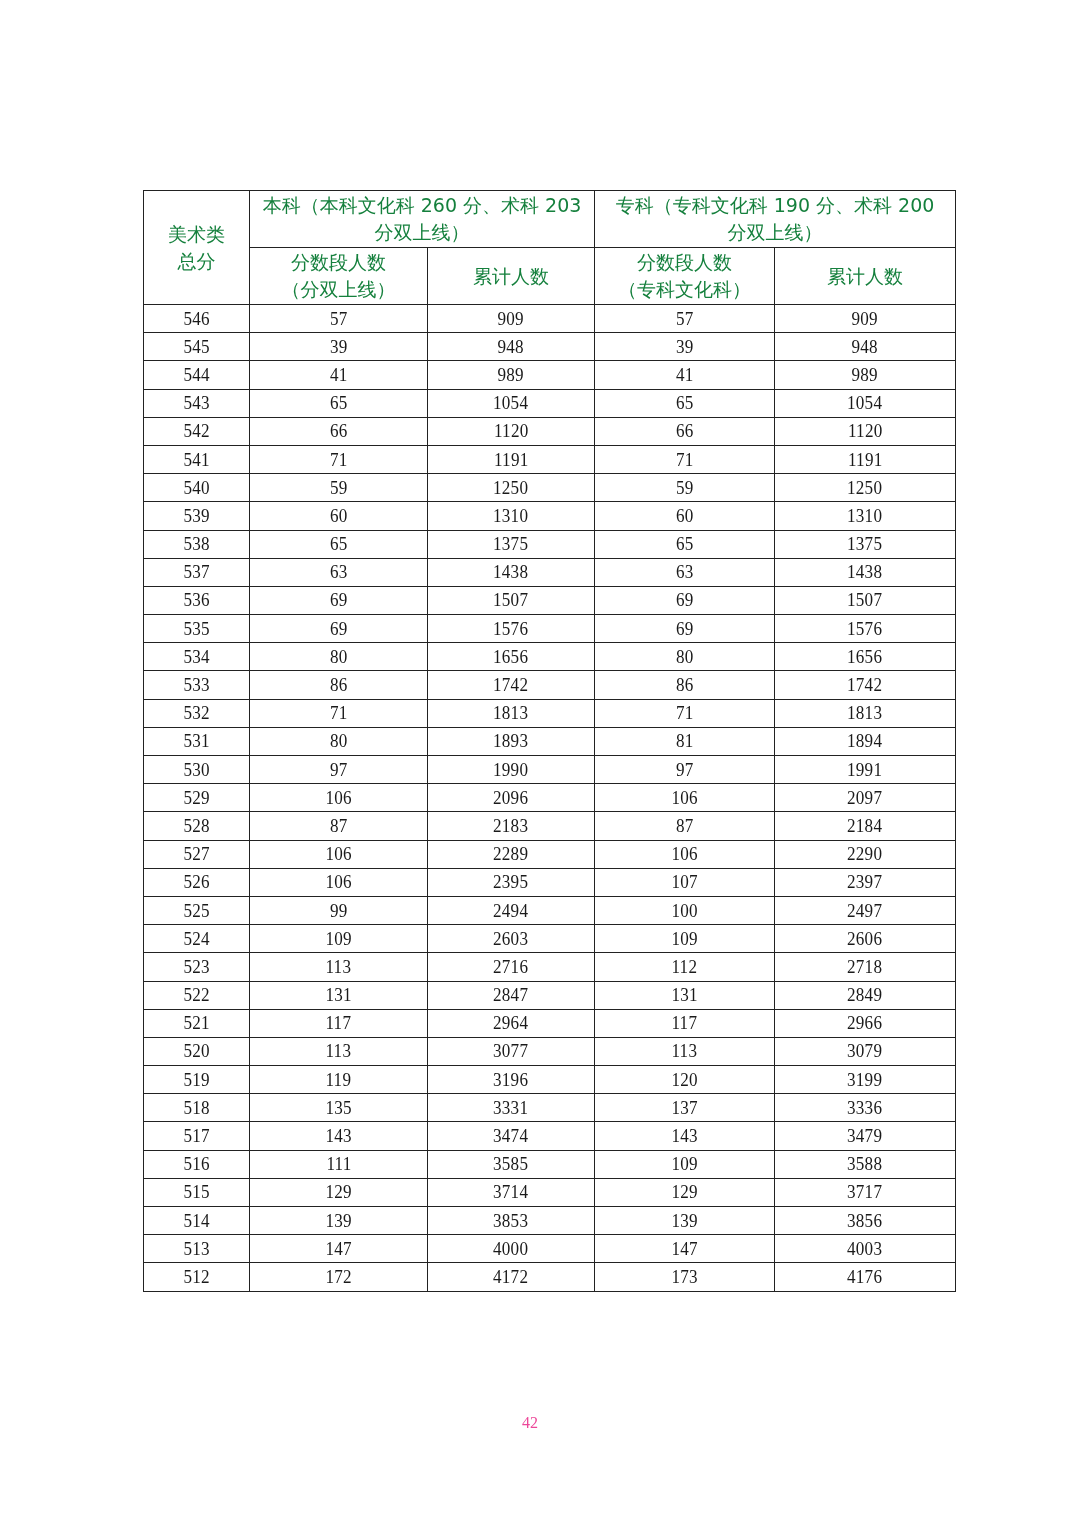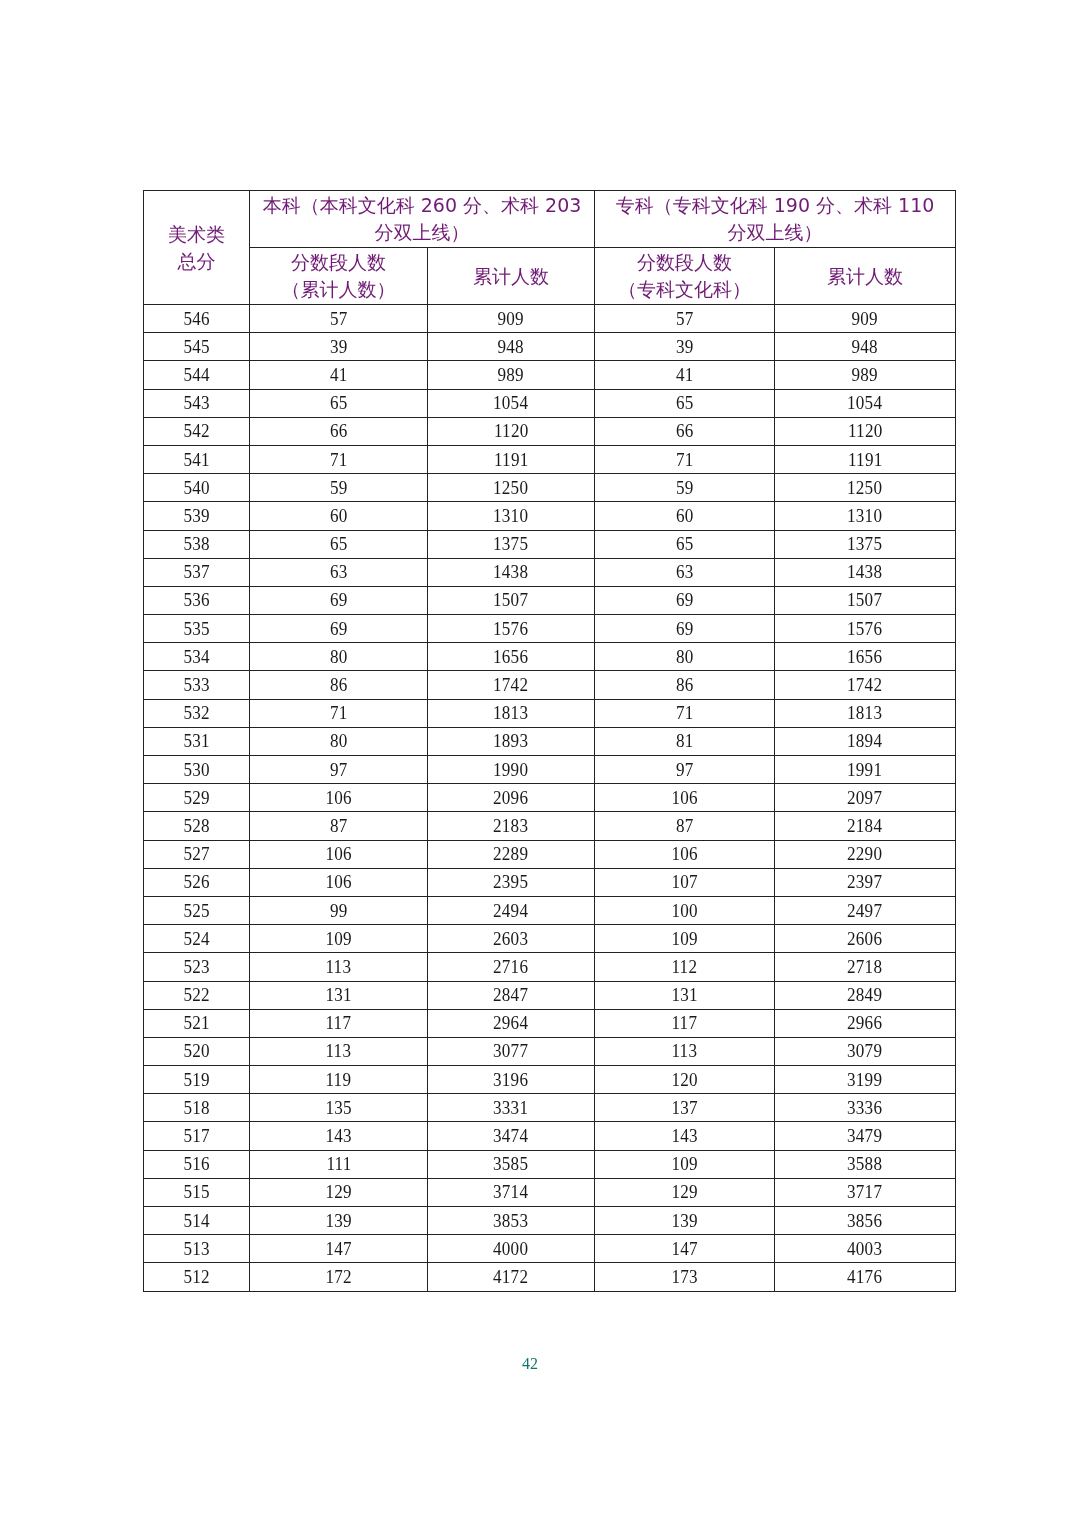--- a/index.html
+++ b/index.html
@@ -27,21 +27,21 @@
       border: 1.5px solid #222;
       text-align: center;
       vertical-align: middle;
       padding: 0;
       font-weight: normal;
     }
     .page-table th {
       font-family: "DejaVu Sans", "Liberation Sans", sans-serif;
       font-size: 19px;
       line-height: 27px;
-      color: #701a75;
+      color: #15803d;
     }
     .hdr-top { height: 57px; }
     .hdr-sub { height: 57px; }
     .page-table tbody td {
       height: 27.2px;
       font-size: 19px;
       font-family: "Liberation Serif", "DejaVu Serif", serif;
       letter-spacing: 0.3px;
       transform: scaleX(0.92);
     }
@@ -49,25 +49,25 @@
       transform: none;
     }
     .num {
       display: inline-block;
       transform: scaleX(0.9);
     }
     .page-number {
       position: absolute;
       left: 0;
       width: 1060px;
-      top: 1355px;
+      top: 1414px;
       text-align: center;
       font-family: "Liberation Serif", "DejaVu Serif", serif;
       font-size: 16px;
-      color: #0f766e;
+      color: #ec4899;
     }
   </style>
 </head>
 <body>
 
 <table class="page-table">
   <colgroup>
     <col style="width:106px">
     <col style="width:178px">
     <col style="width:167px">
@@ -78,28 +78,28 @@
     <tr class="hdr-top">
       <th rowspan="2">
         <div>美术类</div>
         <div>总分</div>
       </th>
       <th colspan="2">
         <div>本科（本科文化科 260 分、术科 203</div>
         <div>分双上线）</div>
       </th>
       <th colspan="2">
-        <div>专科（专科文化科 190 分、术科 110</div>
+        <div>专科（专科文化科 190 分、术科 200</div>
         <div>分双上线）</div>
       </th>
     </tr>
     <tr class="hdr-sub">
       <th>
         <div>分数段人数</div>
-        <div>（累计人数）</div>
+        <div>（分双上线）</div>
       </th>
       <th>累计人数</th>
       <th>
         <div>分数段人数</div>
         <div>（专科文化科）</div>
       </th>
       <th>累计人数</th>
     </tr>
   </thead>
   <tbody id="table-body">

